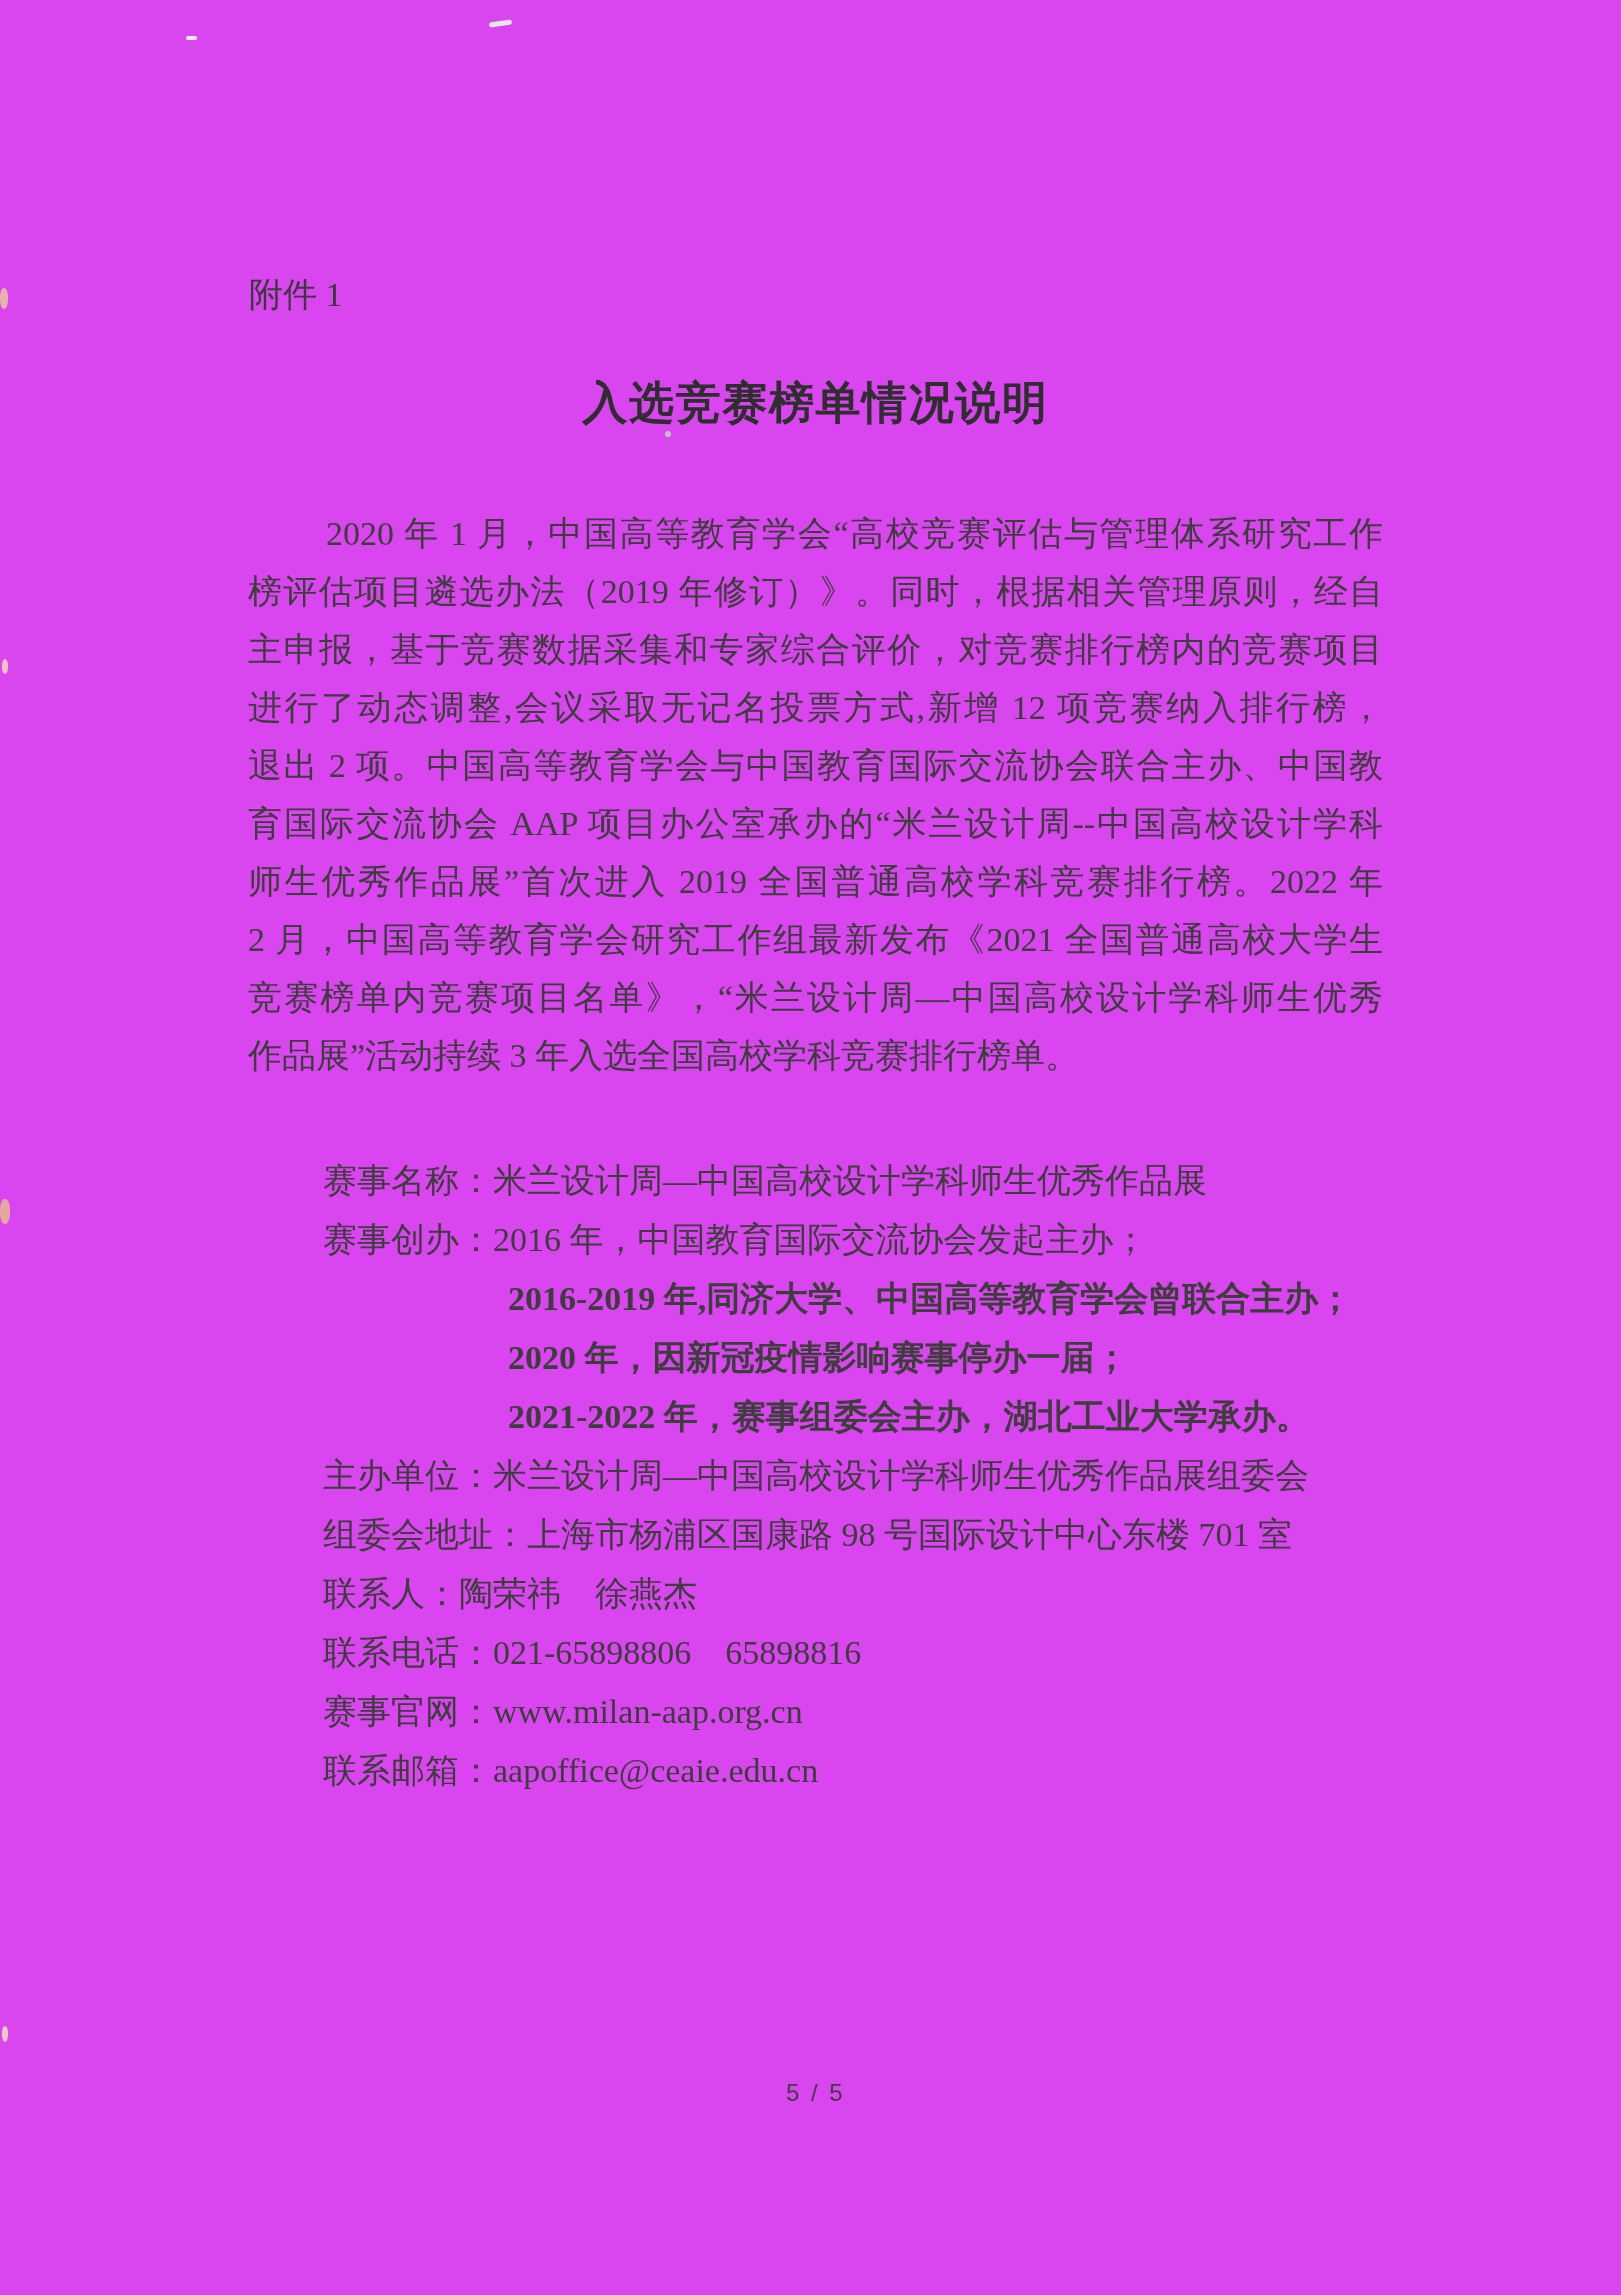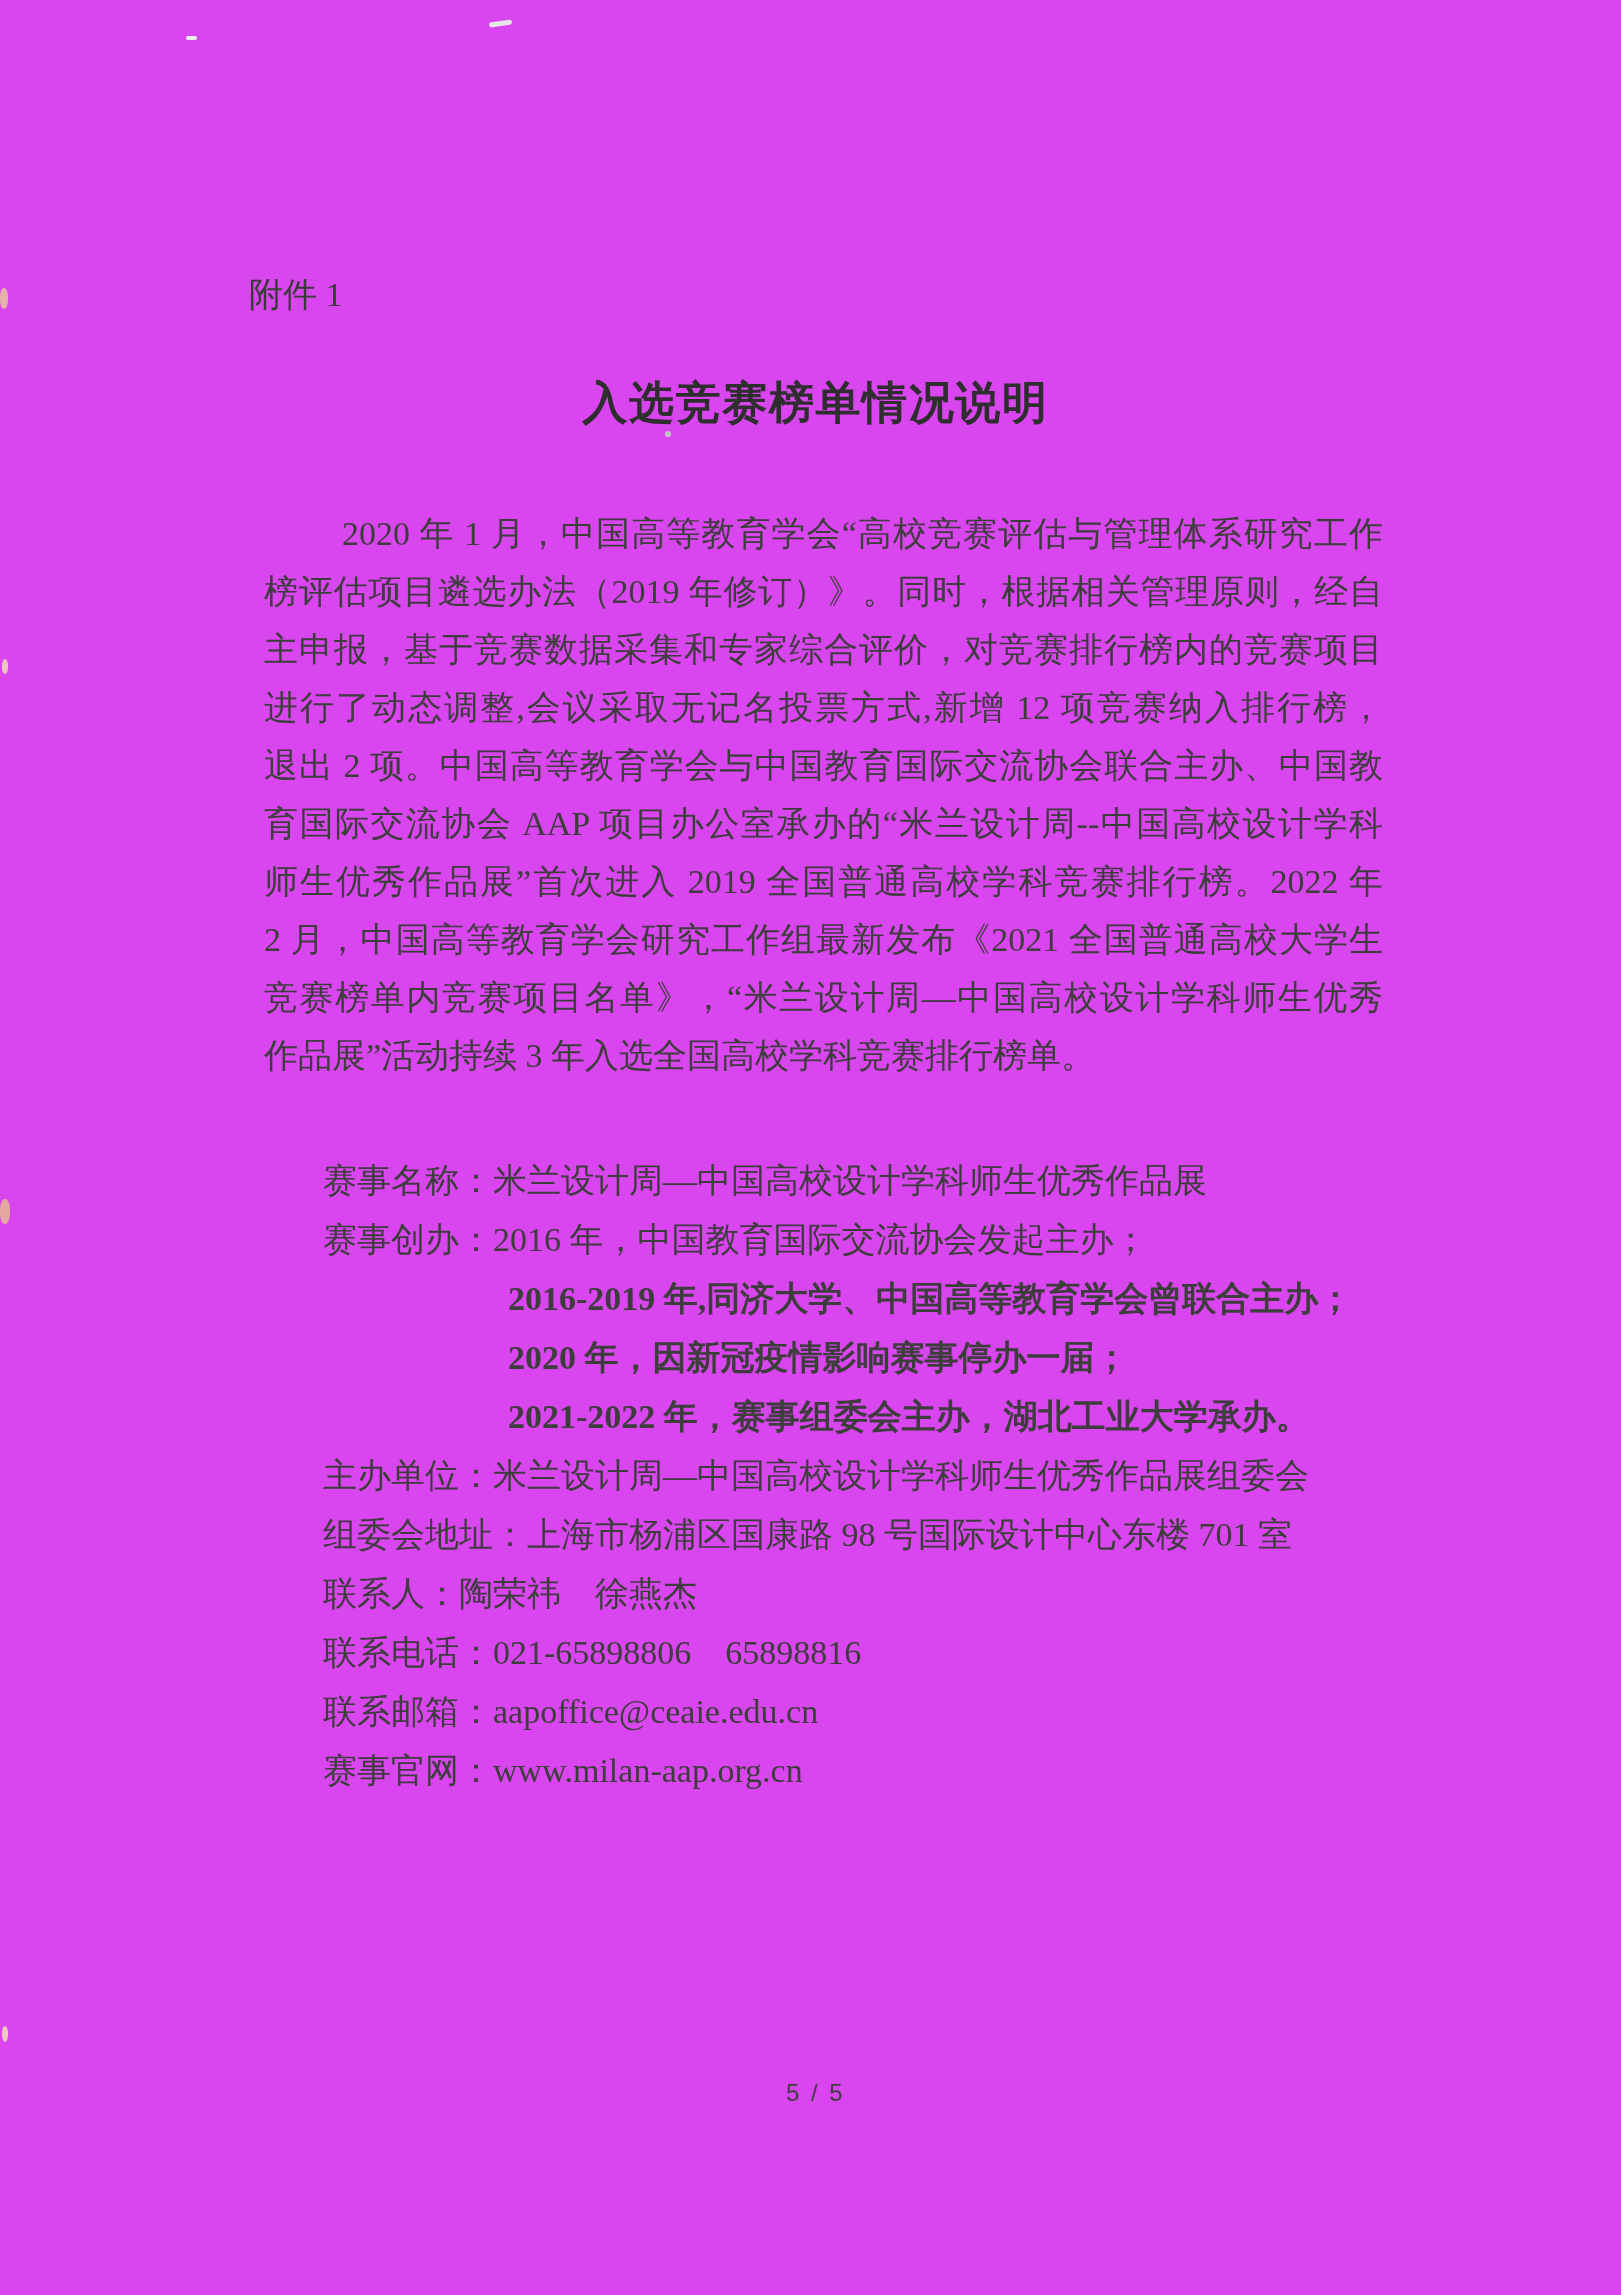--- a/index.html
+++ b/index.html
@@ -21,21 +21,20 @@
     font-size:45px;line-height:54px;font-weight:bold;
     color:#2e2e2e;letter-spacing:1.6px;
   }
   .paragraph{
     position:absolute;left:248px;top:505px;width:1135px;
     font-size:34px;line-height:58px;
   }
   .pline{
     text-align:justify;
     text-align-last:justify;
-    margin-left:16px;
   }
   .pline.first{padding-left:78px;}
   .pline.last{text-align-last:left;}
   .details{
     position:absolute;left:248px;top:1151px;width:1135px;
     font-size:34px;line-height:59px;
   }
   .dline{padding-left:75px;white-space:nowrap;}
   .dline.cont{padding-left:260px;font-weight:bold;}
   .footer{
@@ -79,22 +78,22 @@
   <div class="details">
     <div class="dline">赛事名称：米兰设计周—中国高校设计学科师生优秀作品展</div>
     <div class="dline">赛事创办：2016 年，中国教育国际交流协会发起主办；</div>
     <div class="dline cont">2016-2019 年,同济大学、中国高等教育学会曾联合主办；</div>
     <div class="dline cont">2020 年，因新冠疫情影响赛事停办一届；</div>
     <div class="dline cont">2021-2022 年，赛事组委会主办，湖北工业大学承办。</div>
     <div class="dline">主办单位：米兰设计周—中国高校设计学科师生优秀作品展组委会</div>
     <div class="dline">组委会地址：上海市杨浦区国康路 98 号国际设计中心东楼 701 室</div>
     <div class="dline">联系人：陶荣祎　徐燕杰</div>
     <div class="dline">联系电话：021-65898806　65898816</div>
+    <div class="dline">赛事官网：www.milan-aap.org.cn</div>
     <div class="dline">联系邮箱：aapoffice@ceaie.edu.cn</div>
-    <div class="dline">赛事官网：www.milan-aap.org.cn</div>
   </div>
 
   <div class="footer">5 / 5</div>
 
   <div class="speck r1"></div>
   <div class="speck r2"></div>
   <div class="speck r3"></div>
   <div class="speck r4"></div>
   <div class="speck g1"></div>
   <div class="speck g2"></div>

